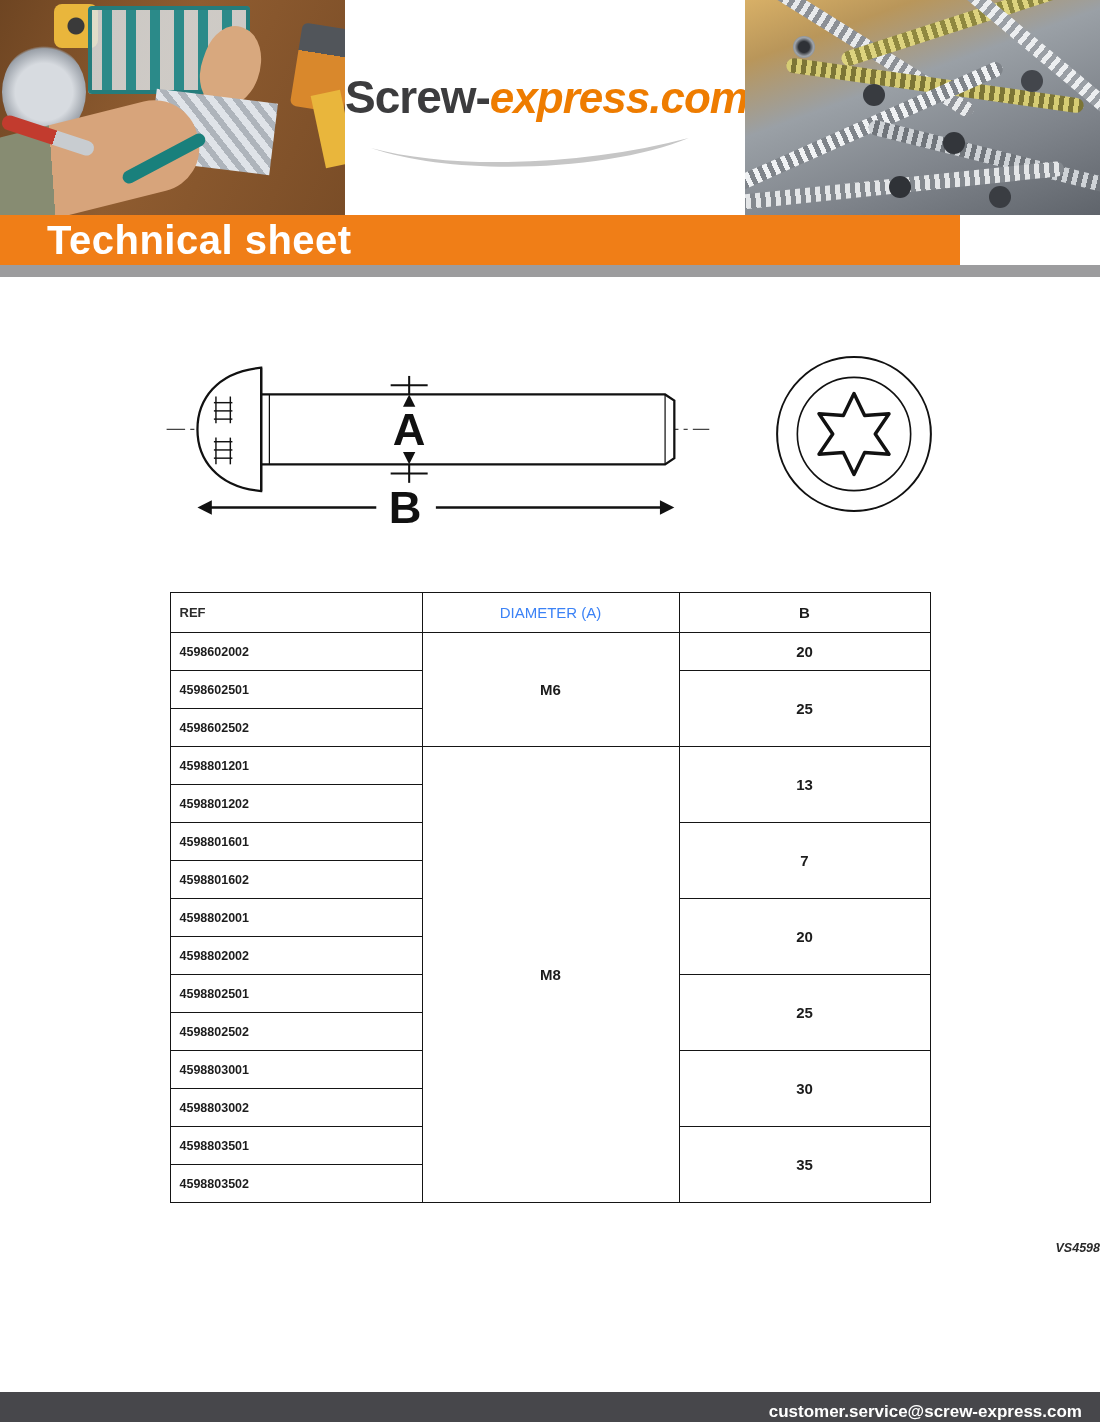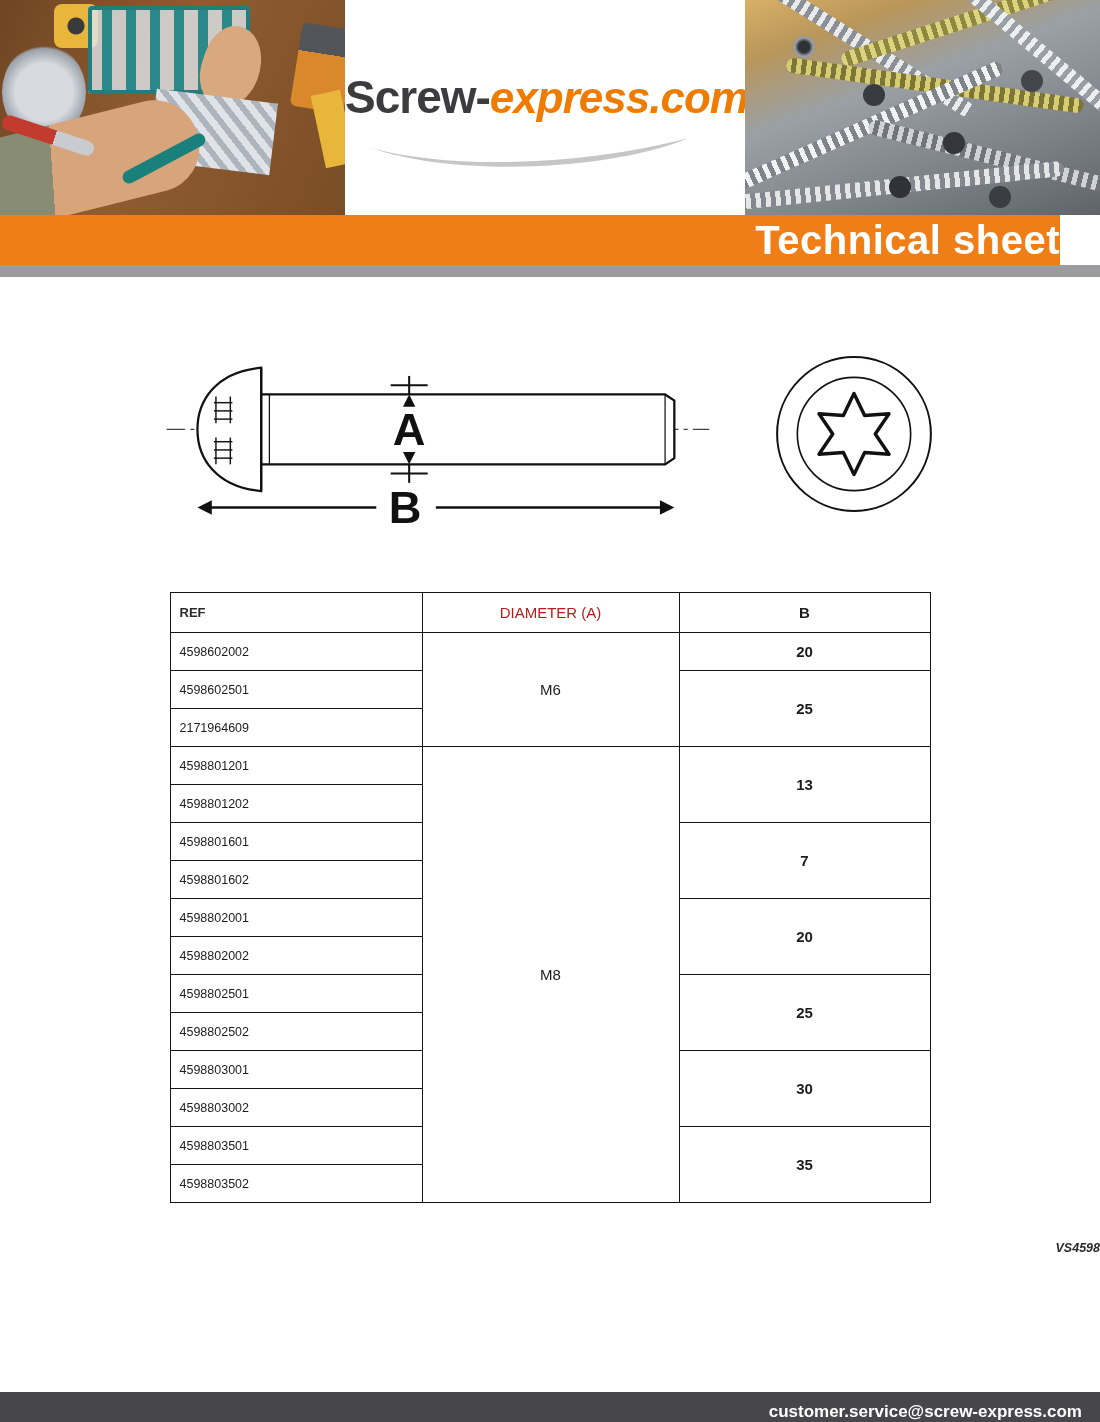--- a/index.html
+++ b/index.html
@@ -55,40 +55,40 @@
     background:repeating-linear-gradient(90deg,#d6cc74 0 5px,#7c7536 5px 10px); }
   .pr-s6 { left:180px; top:48px; width:240px; transform:rotate(40deg);
     background:repeating-linear-gradient(90deg,#eceef0 0 5px,#9a9fa5 5px 10px); }
   .pr-s7 { left:-10px; top:178px; width:330px; transform:rotate(-6deg);
     background:repeating-linear-gradient(90deg,#e4e6e8 0 5px,#83888e 5px 10px); }
   .pr-head { left:48px; top:36px; width:22px; height:22px; border-radius:50%;
     background:radial-gradient(circle,#2e3136 35%, #9fa4aa 60%, #6a6f75);
     box-shadow:70px 48px 0 #383b40, 150px 96px 0 #33363b, 228px 34px 0 #43464c, 96px 140px 0 #2f3237, 196px 150px 0 #3a3d42; }
 
   
-  .banner { height:50px; width:1060px; background:#f07e17; display:flex; align-items:center; justify-content:flex-end; }
+  .banner { height:50px; width:960px; background:#f07e17; display:flex; align-items:center; justify-content:flex-start;padding-left:47px; }
   .banner-title { color:#fff; font-weight:bold; font-size:40px; letter-spacing:.5px; }
   .gray-strip { height:12px; width:1100px; background:#9c9c9e; }
 
   
   .diagram { margin:64px auto 0; width:780px; display:flex; align-items:center; justify-content:space-between; }
   .diagram svg { display:block; }
   .dim-label { font-family:"Liberation Sans",sans-serif; font-weight:bold; font-size:44px; fill:#111; }
 
   
   table.spec { border-collapse:collapse; width:760px; margin:66px auto 0; table-layout:fixed; }
   table.spec td, table.spec th { border:1.6px solid #151515; background:#fff; }
   col.c-ref { width:252px; } col.c-dia { width:257px; } col.c-b { width:251px; }
   tr.hdr { height:40px; }
   tr.row { height:38px; }
   th.h-ref { text-align:left; padding-left:9px; font-size:13px; font-weight:bold; color:#2b2b2b; }
-  th.h-dia { text-align:center; font-size:15px; font-weight:normal; color:#b91c1c; }
+  th.h-dia { text-align:center; font-size:15px; font-weight:normal; color:#3b82f6; }
   th.h-b { text-align:center; font-size:15px; font-weight:bold; color:#1c1c1c; }
-  td.ref { text-align:left; padding-left:9px; font-size:12.5px; font-weight:normal; color:#1c1c1c; }
-  td.dia { text-align:center; font-size:15px; font-weight:normal; color:#1c1c1c; }
+  td.ref { text-align:left; padding-left:9px; font-size:12.5px; font-weight:bold; color:#1c1c1c; }
+  td.dia { text-align:center; font-size:15px; font-weight:bold; color:#1c1c1c; }
   td.bval { text-align:center; font-size:15px; font-weight:bold; color:#1c1c1c; }
 
   .footnote { margin:38px 0 0 172px; font-size:12.5px; font-style:italic; font-weight:bold; color:#2a2a2a;text-align:right; }
 
   
   .footer { position:absolute; left:0; bottom:0; width:1100px; height:30px; background:#47474b;
     display:flex; align-items:flex-end; justify-content:flex-end; padding-right:18px; }
   .footer-email { color:#fff; font-weight:bold; font-size:17px; }
 </style>
 </head>
@@ -201,21 +201,21 @@
   <tr class="row">
     <td class="ref">4598602002</td>
     <td class="dia" rowspan="3">M6</td>
     <td class="bval">20</td>
   </tr>
   <tr class="row">
     <td class="ref">4598602501</td>
     <td class="bval" rowspan="2">25</td>
   </tr>
   <tr class="row">
-    <td class="ref">2171964609</td>
+    <td class="ref">4598602502</td>
   </tr>
 
   <tr class="row">
     <td class="ref">4598801201</td>
     <td class="dia" rowspan="12">M8</td>
     <td class="bval" rowspan="2">13</td>
   </tr>
   <tr class="row">
     <td class="ref">4598801202</td>
   </tr>

